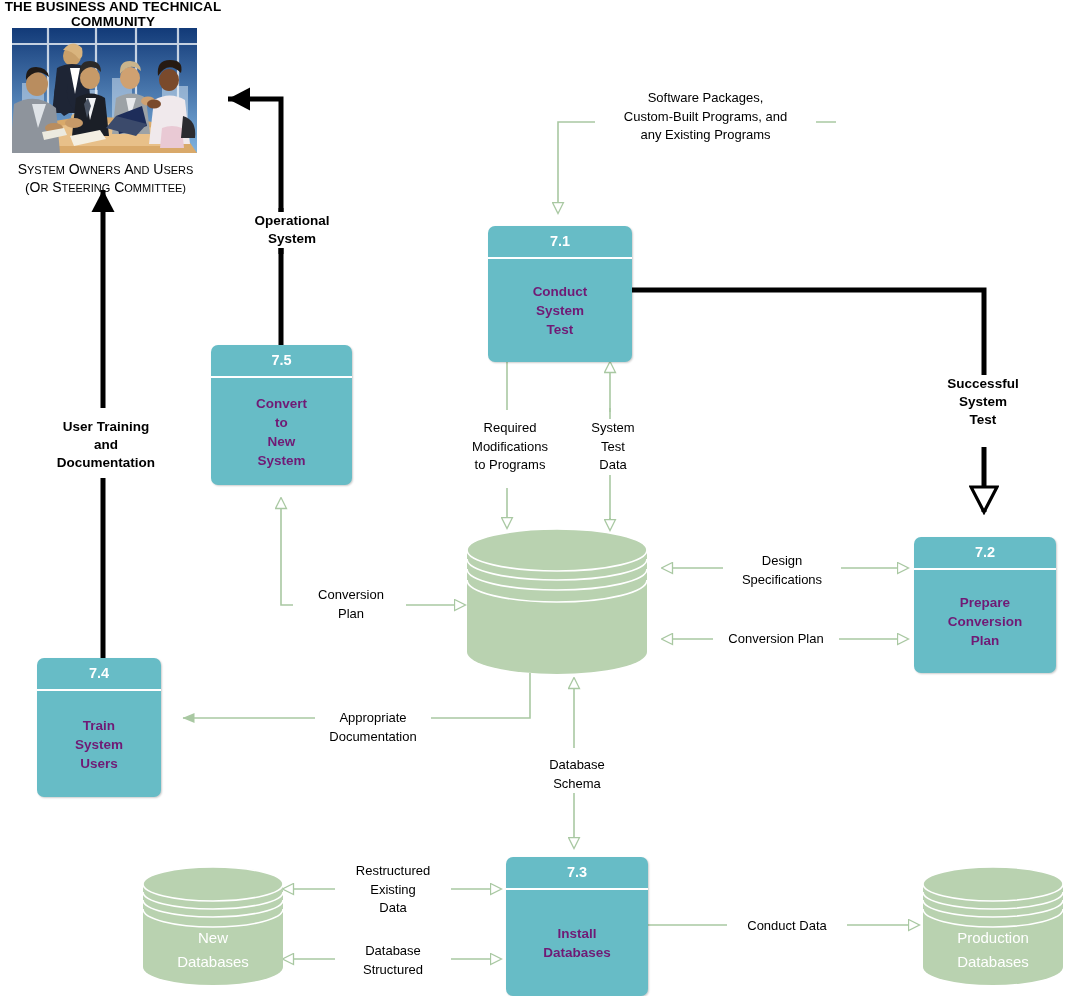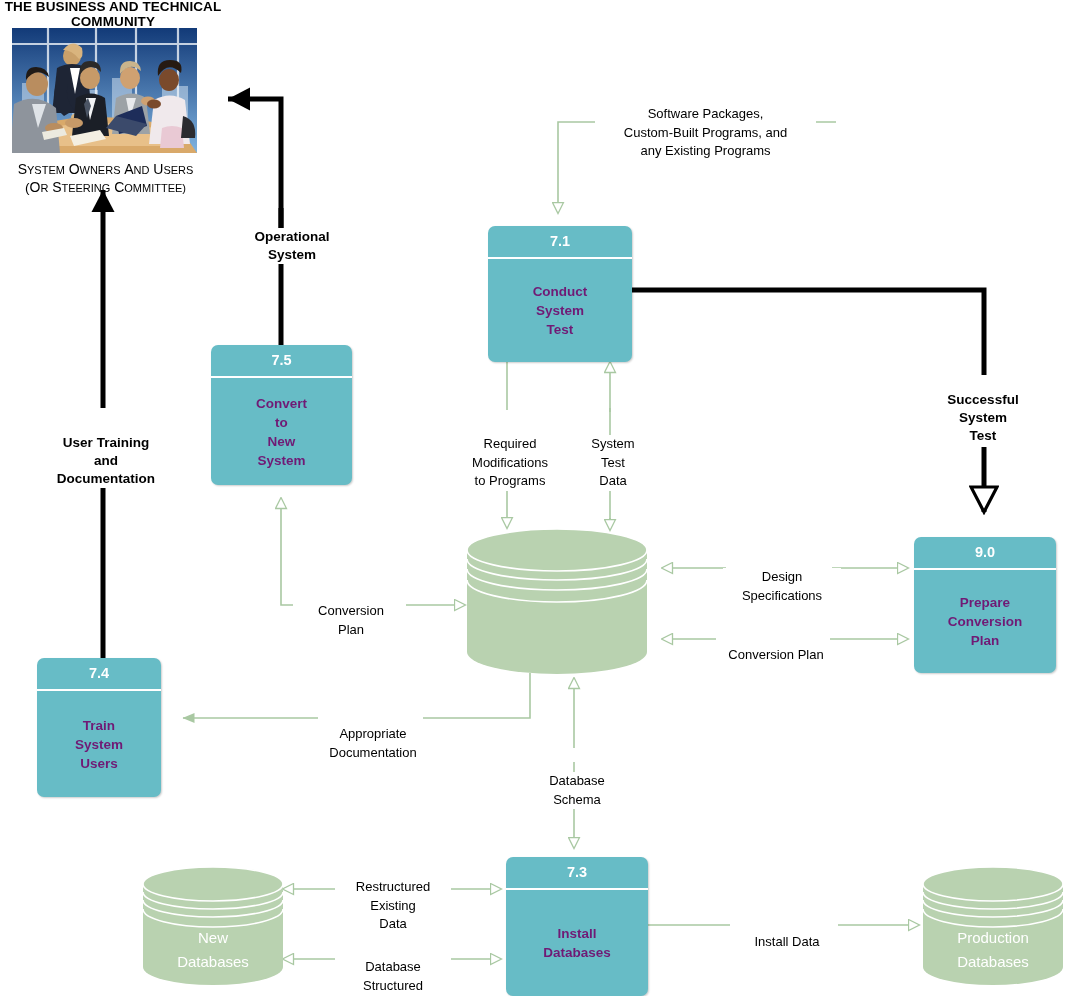--- a/index.html
+++ b/index.html
@@ -21,21 +21,21 @@
              border-bottom:2px solid #fff;}
   .proc .pbody{display:flex;align-items:center;justify-content:center;text-align:center;color:#701a75;
                font-weight:bold;font-size:13.5px;line-height:19px;height:calc(100% - 33px);padding:0 4px;box-sizing:border-box;}
 
   
   .store{position:absolute;}
   .store svg{display:block;}
   .store .slabel{position:absolute;left:0;right:0;text-align:center;color:#fff;font-size:15px;line-height:24px;}
 
   
-  .flab{position:absolute;text-align:center;font-size:13px;color:#000;line-height:18.5px;background:#fff;padding:0 3px;margin-top:16px;}
+  .flab{position:absolute;text-align:center;font-size:13px;color:#000;line-height:18.5px;background:#fff;padding:0 3px;}
   .flab.bold{font-weight:bold;font-size:13.5px;line-height:18px;}
 </style>
 </head>
 <body>
 
 <div id="stage">
 
   <svg id="wires" viewBox="0 0 1065 996">
     <defs>
       <marker id="ohead" markerWidth="13" markerHeight="13" refX="11.5" refY="6.5" orient="auto" markerUnits="userSpaceOnUse">
@@ -231,21 +231,21 @@
     <div class="pbody">
       <div>
         <div>Conduct</div>
         <div>System</div>
         <div>Test</div>
       </div>
     </div>
   </div>
 
   <div class="proc" style="left:914px;top:537px;width:142px;height:136px;">
-    <div class="pid">9.0</div>
+    <div class="pid">7.2</div>
     <div class="pbody">
       <div>
         <div>Prepare</div>
         <div>Conversion</div>
         <div>Plan</div>
       </div>
     </div>
   </div>
 
   <div class="proc" style="left:506px;top:857px;width:142px;height:139px;">
@@ -345,16 +345,16 @@
     <div>Existing</div>
     <div>Data</div>
   </div>
 
   <div class="flab" style="left:335px;top:942px;width:110px;">
     <div>Database</div>
     <div>Structured</div>
   </div>
 
   <div class="flab" style="left:727px;top:917px;width:114px;">
-    <div>Install Data</div>
+    <div>Conduct Data</div>
   </div>
 
 </div>
 
 </body></html>

